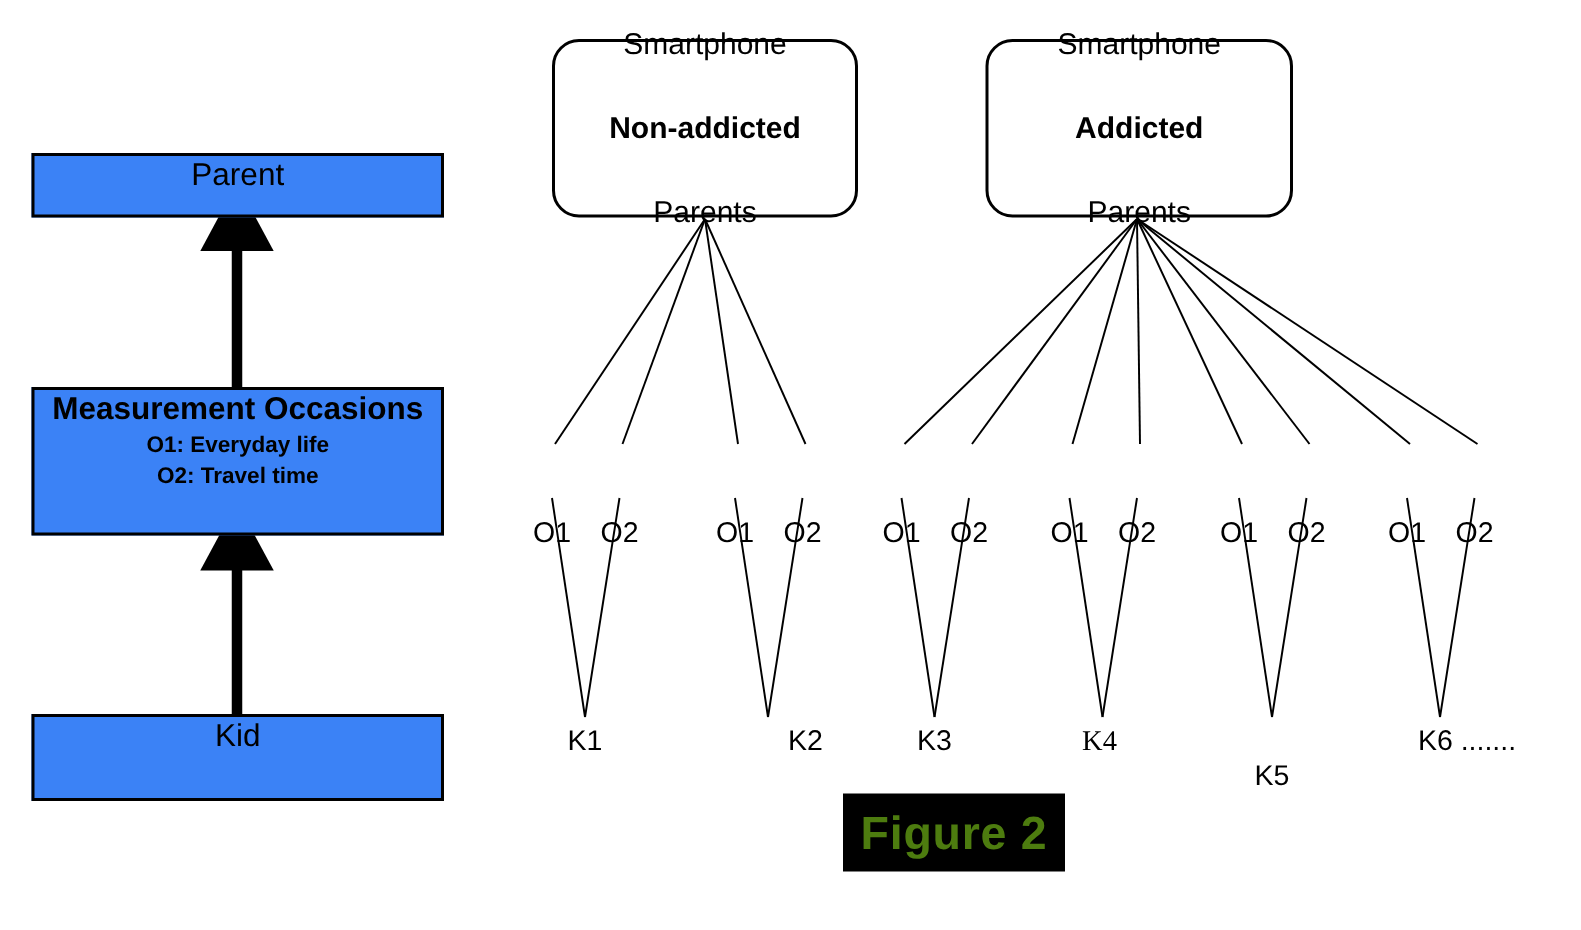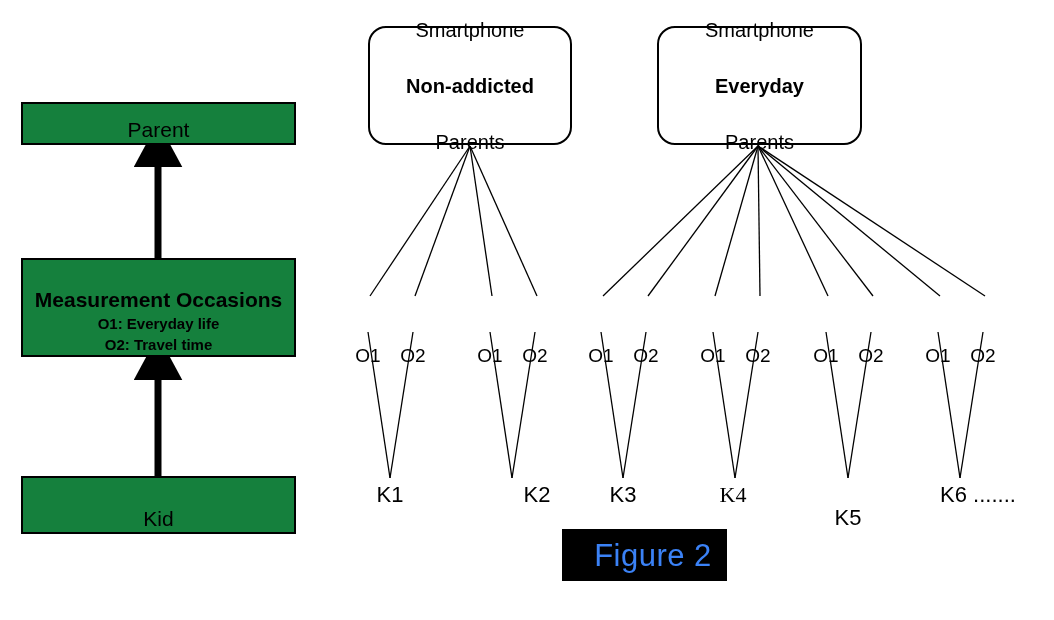--- a/index.html
+++ b/index.html
@@ -22,25 +22,25 @@
     position: absolute;
     left: 0;
     top: 0;
     width: 1054px;
     height: 620px;
   }
   .legend-box {
     position: absolute;
     box-sizing: border-box;
     border: 2px solid #000000;
-    background: #15803d;
+    background: #3b82f6;
     display: flex;
     flex-direction: column;
     align-items: center;
-    justify-content: flex-end;
+    justify-content: flex-start;
     text-align: center;
   }
   .legend-title {
     font-size: 21px;
     line-height: 26px;
     color: #000000;
   }
   .legend-sub {
     font-size: 15px;
     line-height: 21px;
@@ -72,39 +72,38 @@
     font-size: 19px;
     line-height: 19px;
     color: #000000;
     white-space: nowrap;
     transform: translateX(-50%);
     text-align: center;
     margin-top: 40px;
   }
   .kid-label {
     position: absolute;
-    font-size: 22px;
+    font-size: 19px;
     line-height: 19px;
     color: #000000;
     white-space: nowrap;
     transform: translateX(-50%);
     text-align: right;
   }
   .figure-caption {
     position: absolute;
     background: #000000;
-    color: #3b82f6;
+    color: #4d7c0f;
     font-size: 31px;
-    font-weight: normal;
+    font-weight: bold;
     line-height: 31px;
     display: flex;
     align-items: center;
     justify-content: center;
     letter-spacing: 0.5px;
-    padding-left: 17px;
   }
 </style>
 </head>
 <body>
 
 <div id="figure-root">
 
   <svg id="figure-svg" viewBox="0 0 1054 620">
     <defs>
       <marker id="arrowhead" markerWidth="7" markerHeight="7" refX="2.2" refY="3.5" orient="auto" markerUnits="strokeWidth">
@@ -169,21 +168,21 @@
   </div>
 
   <div class="group-box" style="left:368px; top:26px; width:204px; height:119px;">
     <div class="group-line">Smartphone</div>
     <div class="group-line bold">Non-addicted</div>
     <div class="group-line">Parents</div>
   </div>
 
   <div class="group-box" style="left:657px; top:26px; width:205px; height:119px;">
     <div class="group-line">Smartphone</div>
-    <div class="group-line bold">Everyday</div>
+    <div class="group-line bold">Addicted</div>
     <div class="group-line">Parents</div>
   </div>
 
   <div class="node-label" style="left:368px; top:306px;">O1</div>
   <div class="node-label" style="left:413px; top:306px;">O2</div>
 
   <div class="node-label" style="left:490px; top:306px;">O1</div>
   <div class="node-label" style="left:535px; top:306px;">O2</div>
 
   <div class="node-label" style="left:601px; top:306px;">O1</div>

